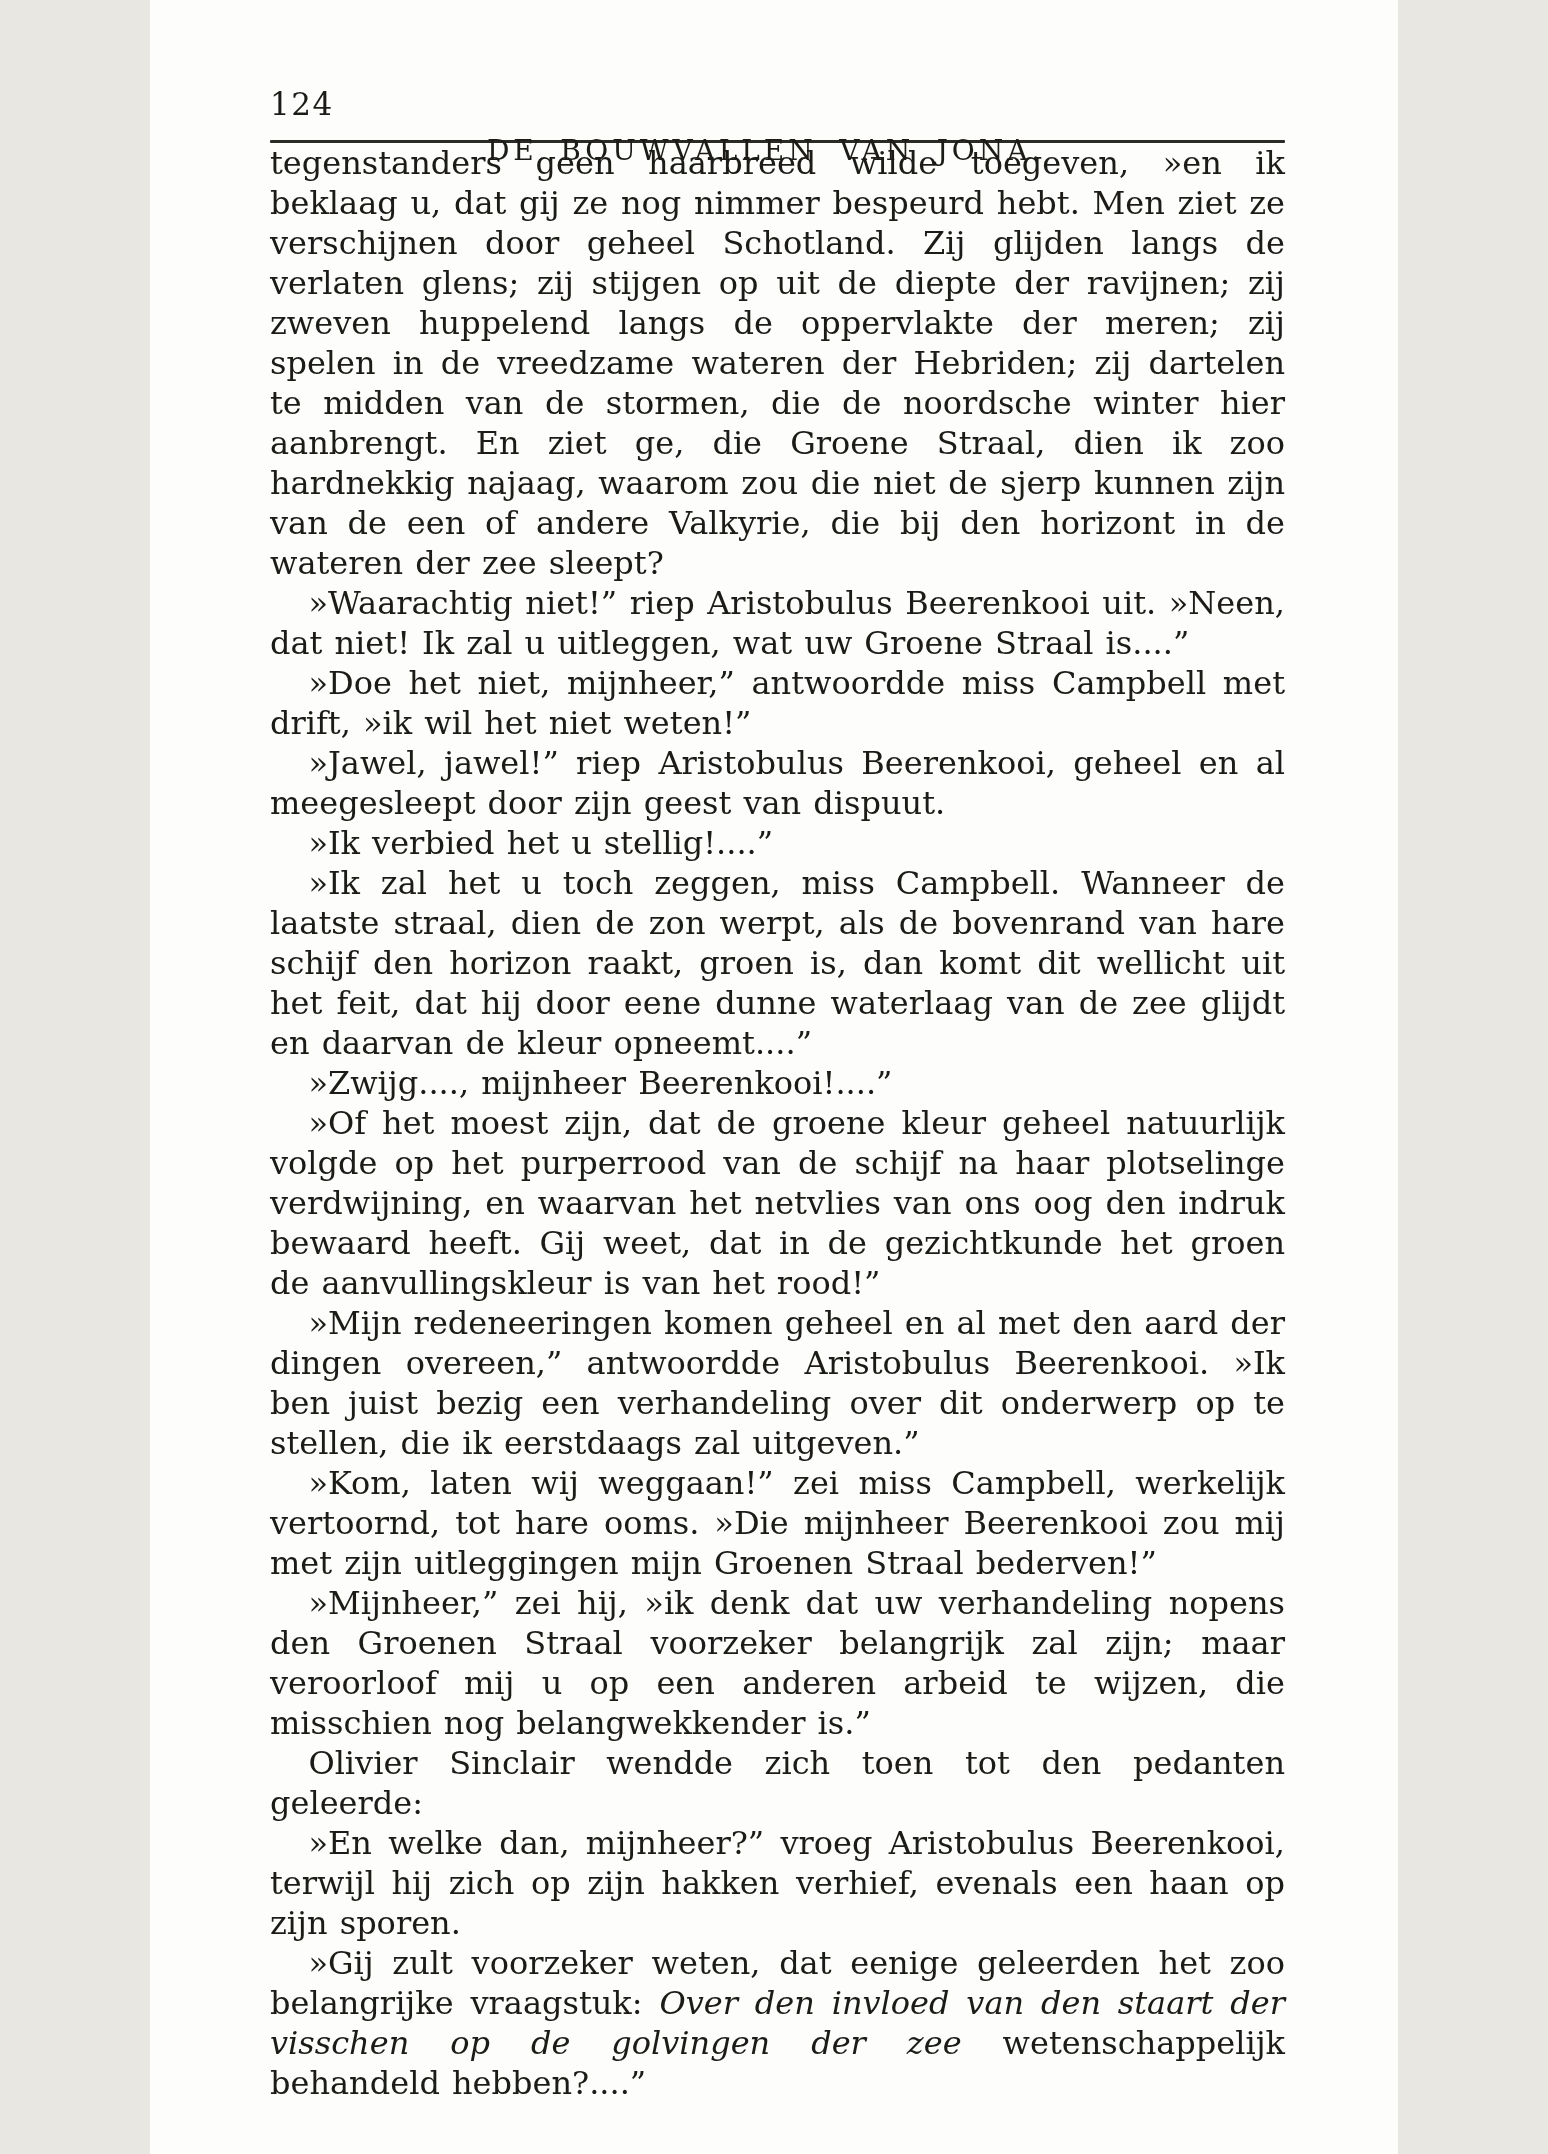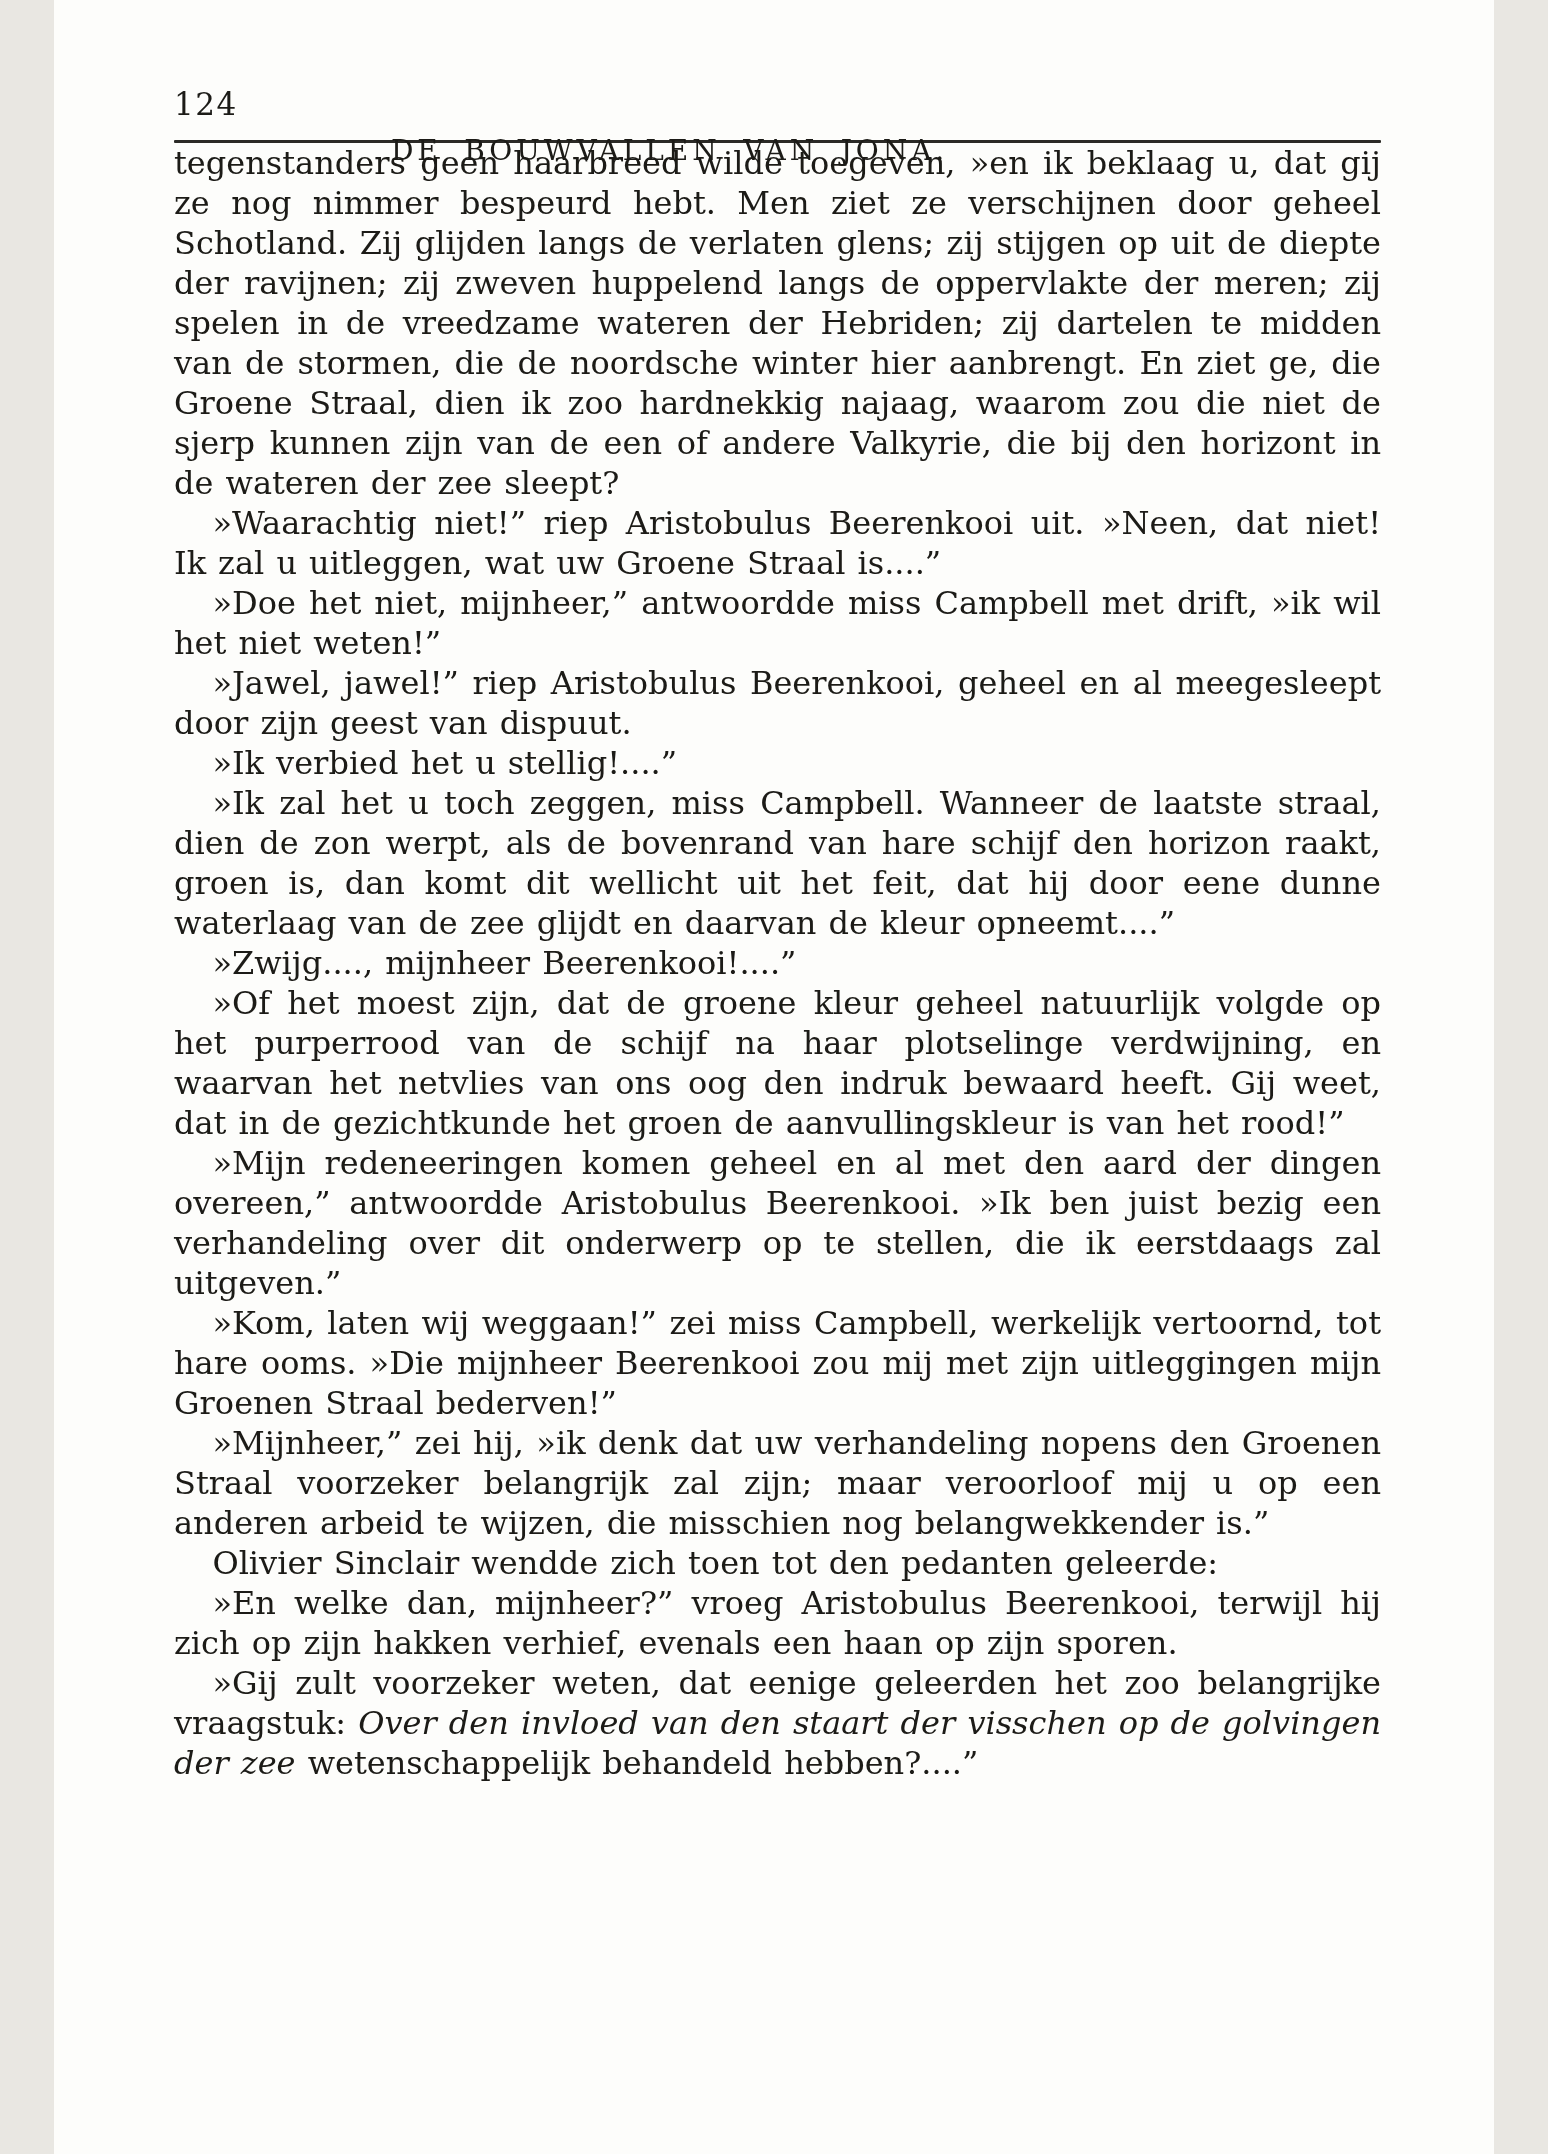--- a/index.html
+++ b/index.html
@@ -4,21 +4,21 @@
 <style>
   * { margin: 0; padding: 0; box-sizing: border-box; }
 
   html, body {
     background: #e9e7e2;
     font-family: "DejaVu Serif", "Liberation Serif", serif;
   }
 
   .page {
     position: relative;
-    width: 1440px;
+    width: 1248px;
     height: 2154px;
     margin: 0 auto;
     background: var(--paper, #fdfdfb);
     color: var(--ink, #1c1b17);
     overflow: hidden;
     padding: 82px 113px 0 120px; 
   }
 
   
   .page-header {

